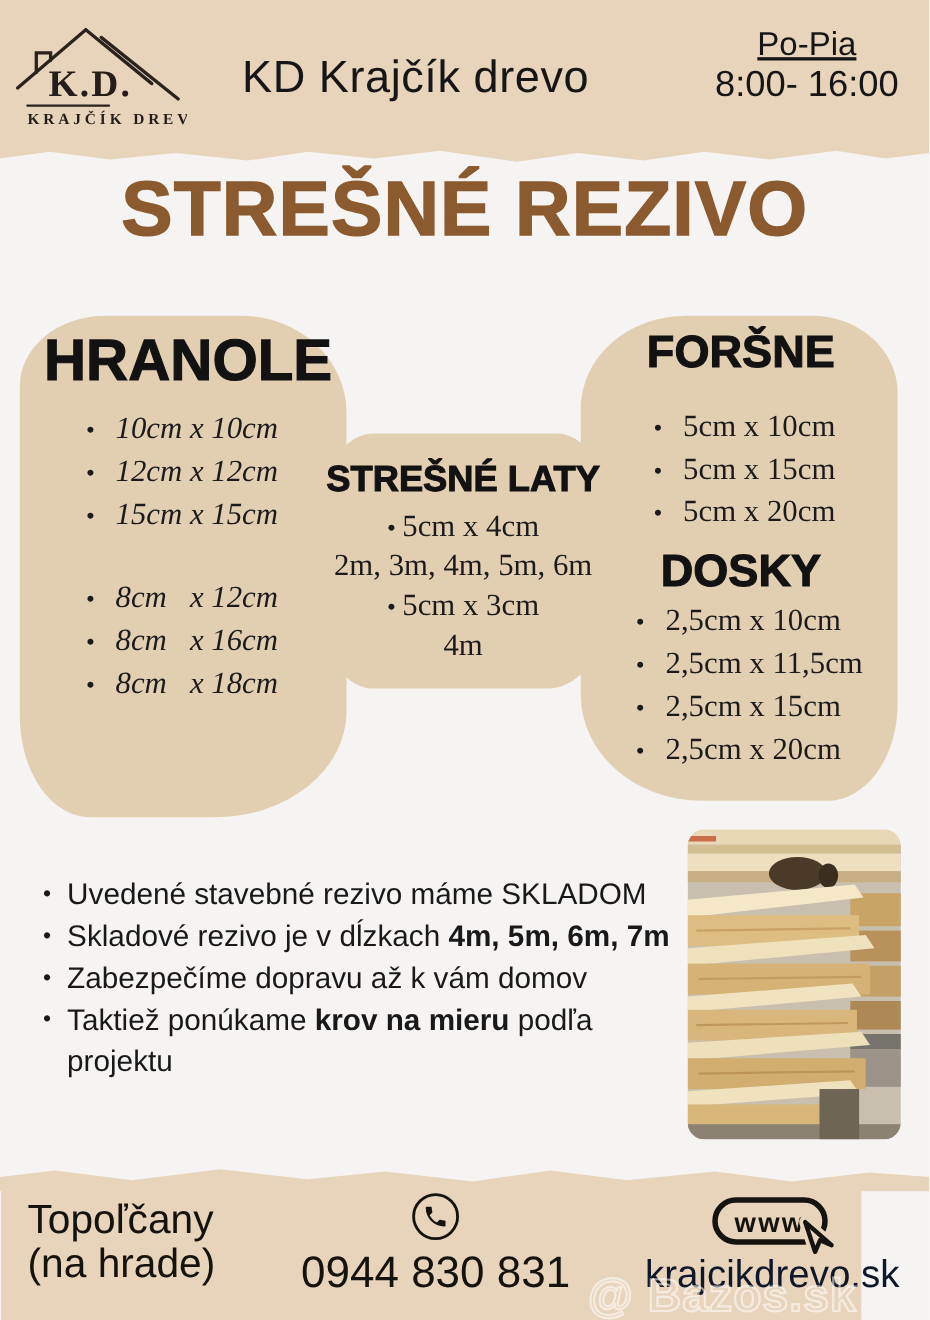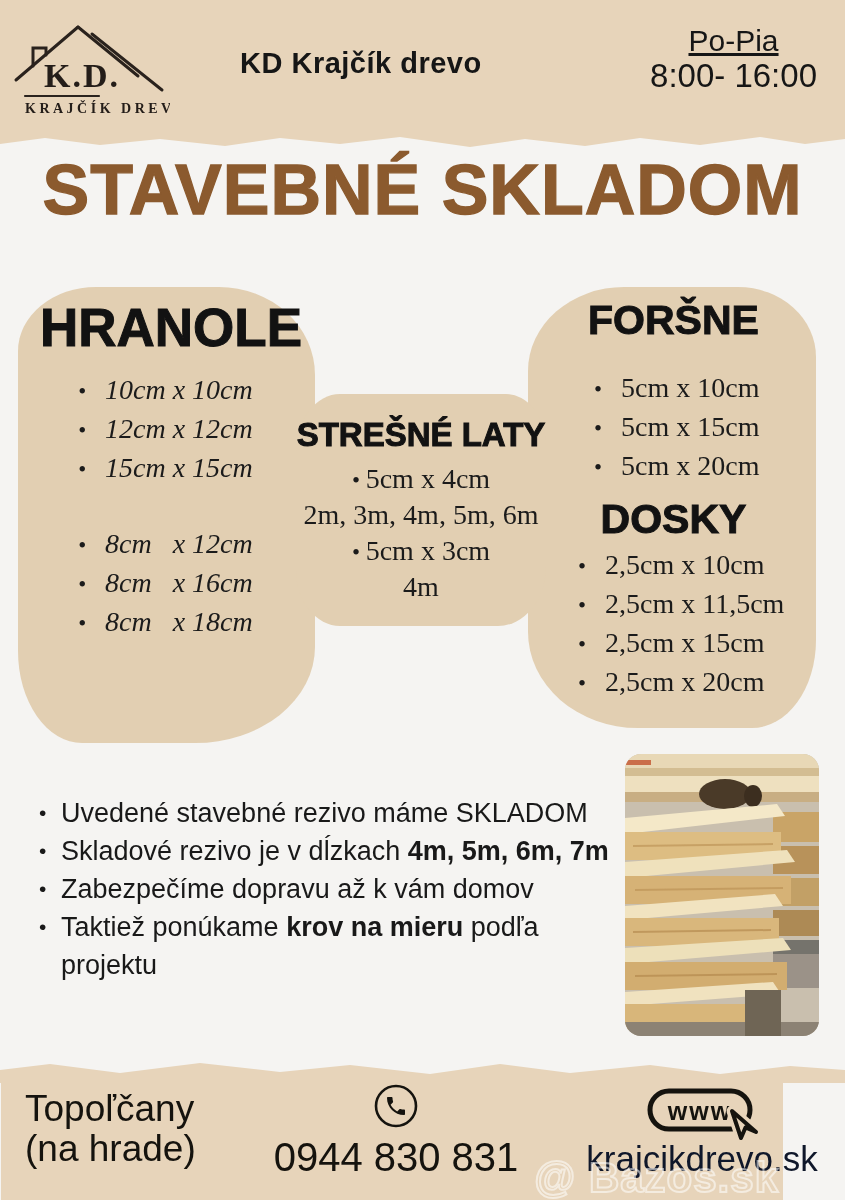--- a/index.html
+++ b/index.html
@@ -3,21 +3,21 @@
 <meta charset="utf-8">
 <style>
   html,body{margin:0;padding:0;}
   .page{position:relative;width:845px;height:1200px;background:var(--bg,#f5f4f2);
         font-family:"Liberation Sans",sans-serif;overflow:hidden;color:var(--ink,#161616);}
 
   
   .header{position:absolute;top:0;left:0;width:845px;height:131px;background:var(--beige,#e7d4ba);}
   .torn-top{position:absolute;top:131px;left:0;width:845px;height:22px;display:block;}
   .logo{position:absolute;left:12px;top:14px;}
-  .company{position:absolute;left:240px;top:47px;font-size:29px;font-weight:700;letter-spacing:.5px;}
+  .company{position:absolute;left:220px;top:47px;font-size:41px;font-weight:400;letter-spacing:.5px;}
   .hours{position:absolute;right:28px;top:24px;text-align:center;line-height:1.12;}
   .hours .days{font-size:30px;font-weight:500;text-decoration:underline;}
   .hours .time{font-size:33px;font-weight:500;}
 
   
   .title{position:absolute;left:0;top:150px;width:100%;text-align:center;
          font-size:70px;font-weight:700;color:var(--brown,#8b5a2e);
          -webkit-text-stroke:1.3px var(--brown,#8b5a2e);letter-spacing:1px;}
 
   
@@ -96,21 +96,21 @@
     <div class="company">KD Krajčík drevo</div>
     <div class="hours">
       <div class="days">Po-Pia</div>
       <div class="time">8:00- 16:00</div>
     </div>
   </div>
   <svg class="torn-top" viewBox="0 0 845 22" preserveAspectRatio="none">
     <path fill="var(--beige)" d="M0,0 H845 V8 L805,13 L760,6 L700,14 L640,7 L585,15 L525,8 L470,16 L400,6 L340,13 L280,7 L225,15 L160,8 L100,14 L45,7 L0,13 Z"></path>
   </svg>
 
-  <div class="title">STAVEBNÉ SKLADOM</div>
+  <div class="title">STREŠNÉ REZIVO</div>
 
   <div class="blob blob-left"></div>
   <div class="blob blob-right"></div>
   <div class="blob blob-mid"></div>
 
   <div class="sec-heading" id="h-hranole">HRANOLE</div>
   <ul class="items" id="hranole-items">
     <li>10cm x 10cm</li>
     <li>12cm x 12cm</li>
     <li>15cm x 15cm</li>

